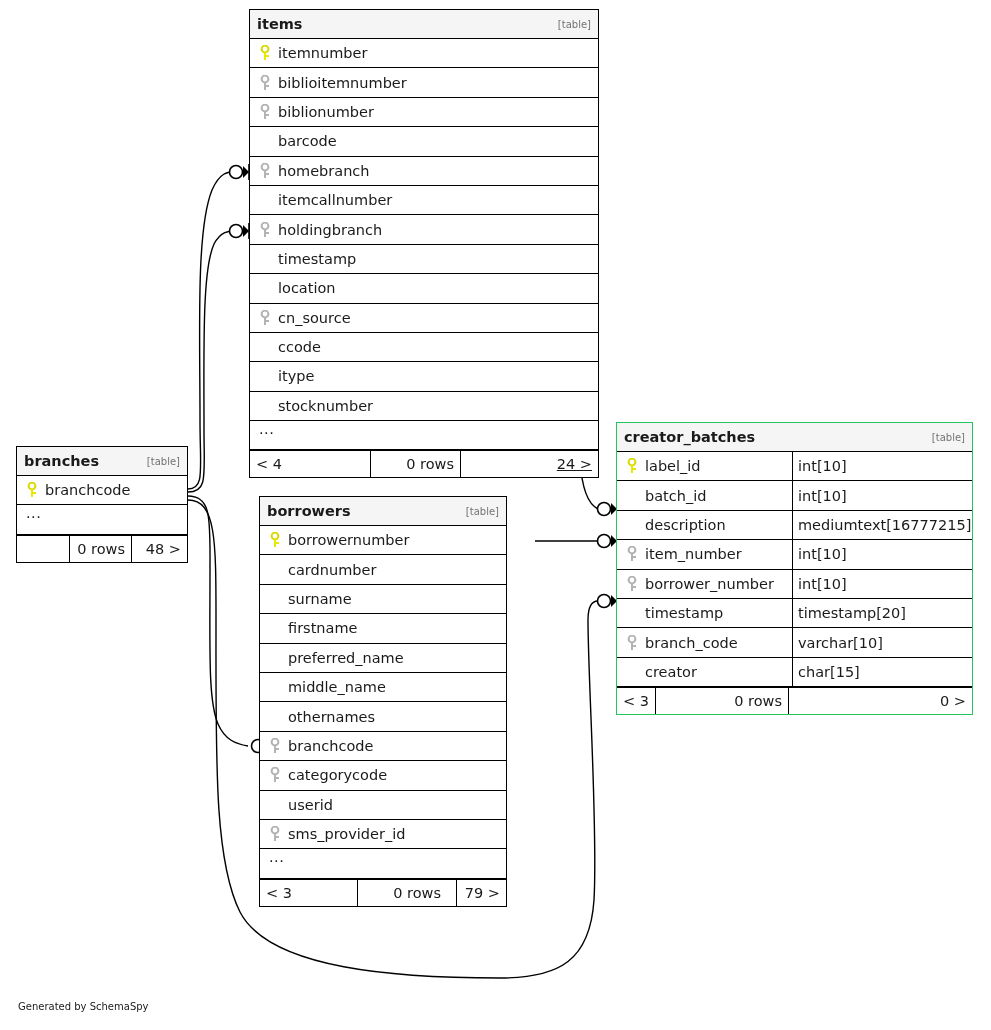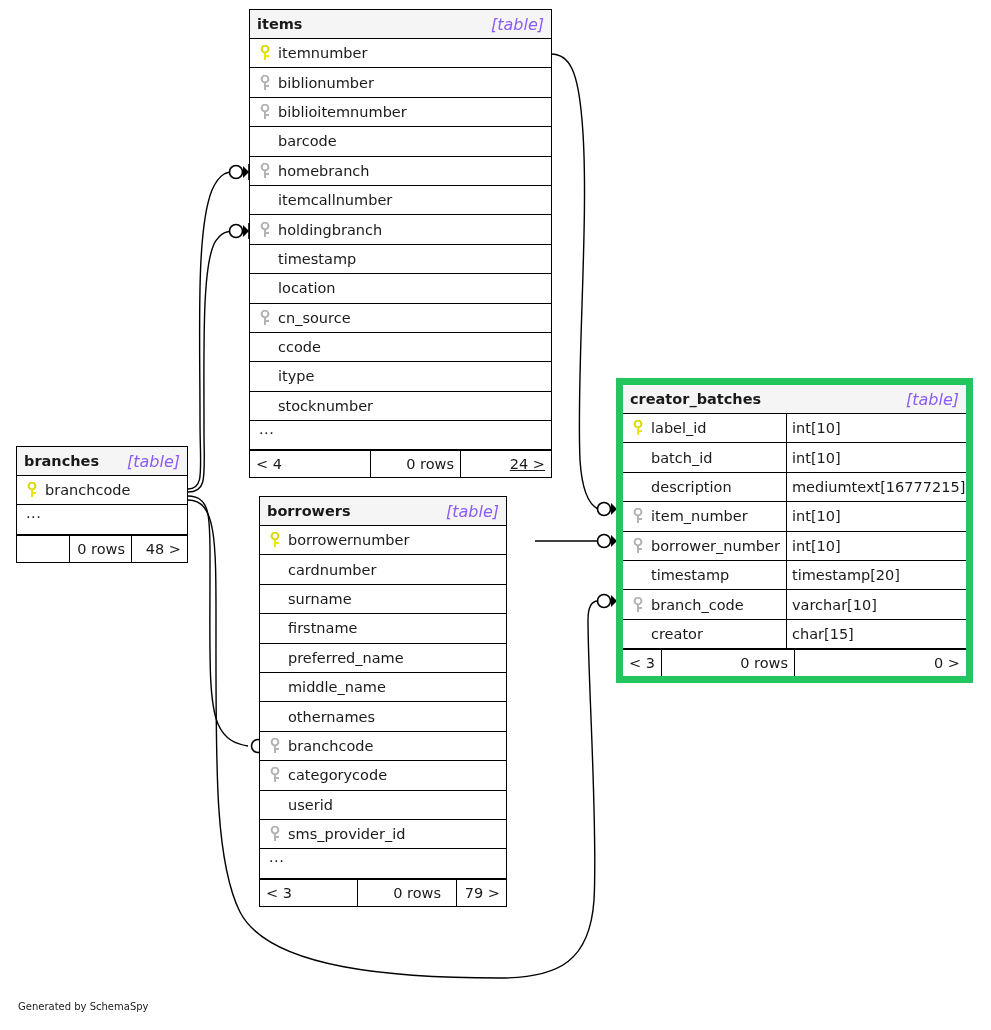--- a/index.html
+++ b/index.html
@@ -5,28 +5,28 @@
   html,body{margin:0;padding:0;}
   body{
     width:991px;height:1030px;background:#ffffff;
     font-family:"DejaVu Sans","Liberation Sans",sans-serif;
     position:relative;overflow:hidden;
   }
   #canvas{position:absolute;left:0;top:0;width:991px;height:1030px;}
   svg.edges{position:absolute;left:0;top:0;width:991px;height:1030px;pointer-events:none;}
 
   .table-box{position:absolute;background:#ffffff;border:1px solid #000;box-sizing:border-box;}
-  .table-box.thick{border:7px solid #22c55e;}
+  .table-box.thick{border:1px solid #22c55e;margin-top:44px;}
   .tb-title{
     background:#f5f5f5;border-bottom:1px solid #000;
     display:flex;align-items:center;justify-content:space-between;
     padding:0 7px;box-sizing:border-box;height:29px;
   }
   .tb-title .nm{font-weight:bold;font-size:14.5px;color:#1a1a1a;}
-  .tb-title .tag{font-size:16px;color:#8b5cf6;font-style:italic;}
+  .tb-title .tag{font-size:10px;color:#737373;}
 
   .row{
     height:29.4px;border-bottom:1px solid #000;display:flex;
     box-sizing:border-box;font-size:14.5px;color:#1a1a1a;position:relative;
   }
   .row:last-child{border-bottom:none;}
   .row .colname{display:flex;align-items:center;flex:1;padding-left:9px;box-sizing:border-box;min-width:0;}
   .row .coltype{border-left:1px solid #000;padding-left:5px;box-sizing:border-box;height:100%;display:flex;align-items:center;}
   .row.ellipsis{padding-left:9px;font-size:14.5px;letter-spacing:.5px;}
 
@@ -86,21 +86,21 @@
         <circle cx="604" cy="541" r="6.5" fill="#fff" stroke="#000" stroke-width="1.6"></circle>
         <path d="M617,541 L611,535 L611,547 Z" fill="#000"></path>
       </g>
       <g>
         <circle cx="604" cy="601" r="6.5" fill="#fff" stroke="#000" stroke-width="1.6"></circle>
         <path d="M617,601 L611,595 L611,607 Z" fill="#000"></path>
       </g>
     </g>
   </svg>
 
-  <div class="table-box" style="left:249px;top:9px;width:303px;">
+  <div class="table-box" style="left:249px;top:9px;width:350px;">
     <div class="tb-title">
       <span class="nm">items</span>
       <span class="tag">[table]</span>
     </div>
 
     <div class="row">
       <span class="colname">
         <svg class="keyicon" viewBox="0 0 12 16">
             <circle cx="6" cy="4" r="3.4" fill="none" stroke="#d9d900" stroke-width="2"></circle>
             <rect x="5" y="7" width="2" height="8" fill="#e8e800"></rect>
@@ -109,31 +109,31 @@
         <span>itemnumber</span>
       </span>
     </div>
     <div class="row">
       <span class="colname">
         <svg class="keyicon" viewBox="0 0 12 16">
             <circle cx="6" cy="4" r="3.4" fill="none" stroke="#b3b3b3" stroke-width="2"></circle>
             <rect x="5" y="7" width="2" height="8" fill="#b3b3b3"></rect>
             <rect x="7" y="10" width="3" height="2" fill="#b3b3b3"></rect>
           </svg>
+        <span>biblioitemnumber</span>
+      </span>
+    </div>
+    <div class="row">
+      <span class="colname">
+        <svg class="keyicon" viewBox="0 0 12 16">
+            <circle cx="6" cy="4" r="3.4" fill="none" stroke="#b3b3b3" stroke-width="2"></circle>
+            <rect x="5" y="7" width="2" height="8" fill="#b3b3b3"></rect>
+            <rect x="7" y="10" width="3" height="2" fill="#b3b3b3"></rect>
+          </svg>
         <span>biblionumber</span>
-      </span>
-    </div>
-    <div class="row">
-      <span class="colname">
-        <svg class="keyicon" viewBox="0 0 12 16">
-            <circle cx="6" cy="4" r="3.4" fill="none" stroke="#b3b3b3" stroke-width="2"></circle>
-            <rect x="5" y="7" width="2" height="8" fill="#b3b3b3"></rect>
-            <rect x="7" y="10" width="3" height="2" fill="#b3b3b3"></rect>
-          </svg>
-        <span>biblioitemnumber</span>
       </span>
     </div>
     <div class="row">
       <span class="colname">
           <span class="keyspace"></span>
         <span>barcode</span>
       </span>
     </div>
     <div class="row">
       <span class="colname">

